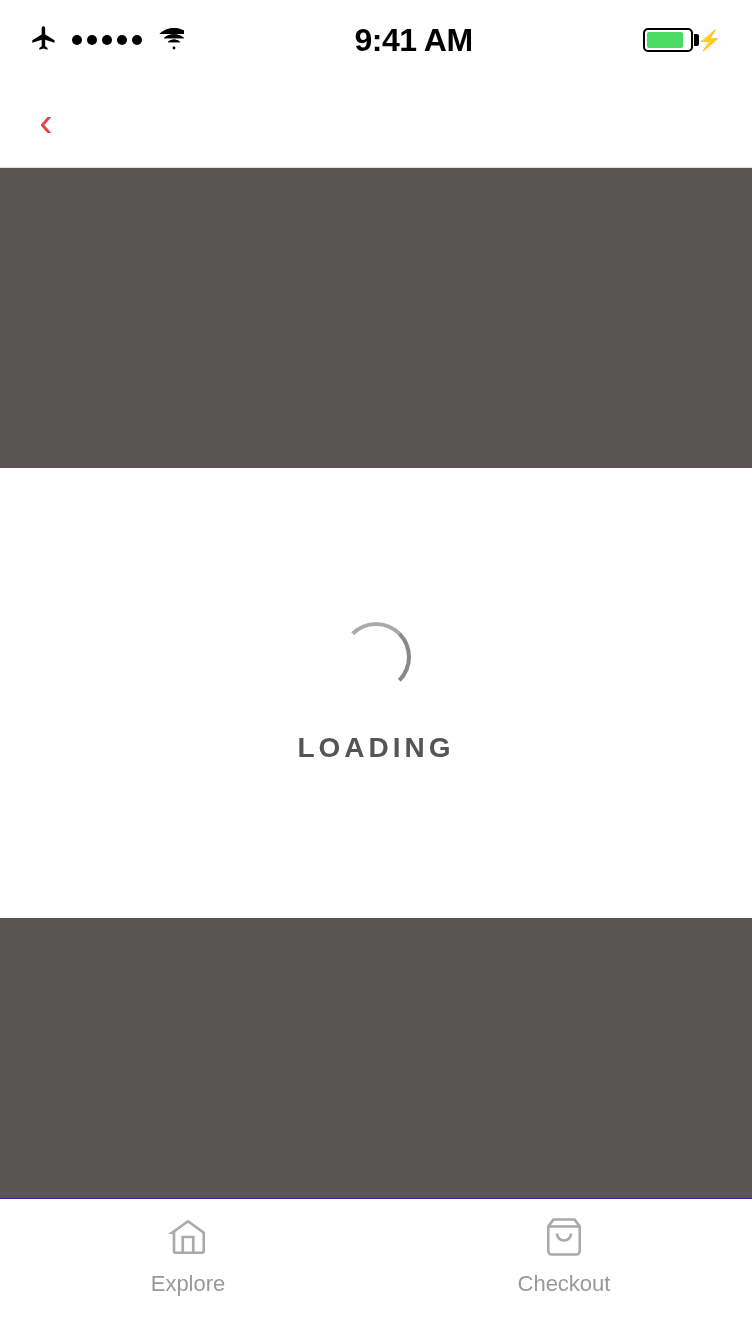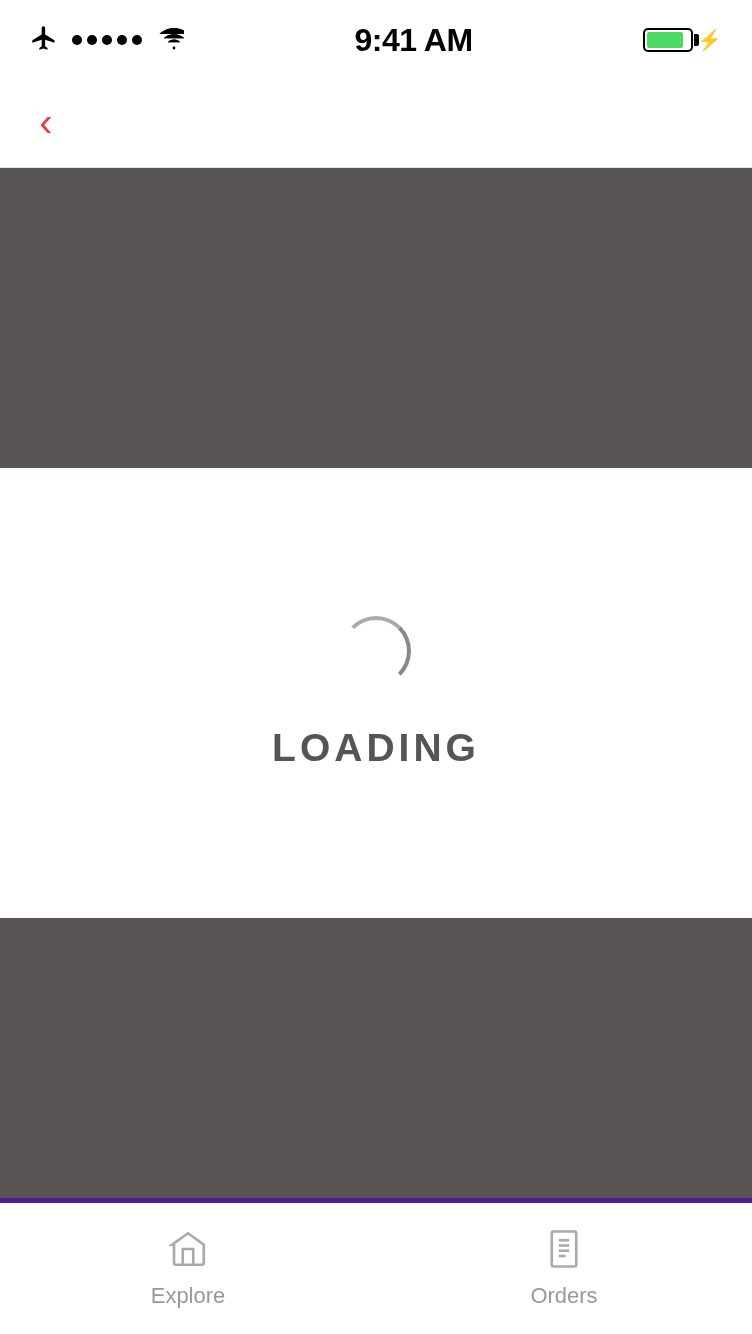--- a/index.html
+++ b/index.html
@@ -129,42 +129,42 @@
       border-right-color: #888;
       border-radius: 50%;
       animation: spin 1s linear infinite;
     }
     @keyframes spin {
       from { transform: rotate(0deg); }
       to { transform: rotate(360deg); }
     }
 
     .loading-text {
-      font-size: 39px;
+      font-size: 28px;
       font-weight: 600;
       letter-spacing: 4px;
       color: #555;
     }
 
     
     .image-placeholder-bottom {
       width: 100%;
       height: 280px;
       background: #595555;
     }
 
     
     .tab-bar {
       width: 100%;
       height: 136px;
       background: #fff;
-      border-top: 5px solid #4c1d95;
+      border-top: 1px solid #4c1d95;
       display: flex;
       align-items: flex-start;
-      padding-top: 20px;
+      padding-top: 12px;
     }
     .tab-item {
       flex: 1;
       display: flex;
       flex-direction: column;
       align-items: center;
       gap: 8px;
       cursor: pointer;
     }
     .tab-icon {
@@ -251,28 +251,26 @@
   <div class="tab-item">
     <div class="tab-icon">
       <svg width="42" height="42" viewBox="0 0 24 24" stroke-width="1.5">
         <path d="M3 9.5L12 3l9 6.5V20a1 1 0 0 1-1 1H5a1 1 0 0 1-1-1V9.5z"></path>
         <path d="M9 21V12h6v9"></path>
       </svg>
     </div>
     <span class="tab-label">Explore</span>
   </div>
 
+
+
   <div class="tab-item">
     <div class="tab-icon">
       <svg width="42" height="42" viewBox="0 0 24 24" stroke-width="1.5">
-        <rect x="5" y="2" width="14" height="20" rx="1"></rect>
-        <line x1="9" y1="7" x2="15" y2="7"></line>
-        <line x1="9" y1="10" x2="15" y2="10"></line>
-        <line x1="9" y1="13" x2="15" y2="13"></line>
-        <line x1="9" y1="16" x2="13" y2="16"></line>
-      </svg>
-    </div>
-    <span class="tab-label">Orders</span>
-  </div>
-
-
+        <path d="M6 2L3 6v14a2 2 0 0 0 2 2h14a2 2 0 0 0 2-2V6l-3-4z"></path>
+        <line x1="3" y1="6" x2="21" y2="6"></line>
+        <path d="M16 10a4 4 0 0 1-8 0"></path>
+      </svg>
+    </div>
+    <span class="tab-label">Checkout</span>
+  </div>
 
 </div>
 
 </body></html>

